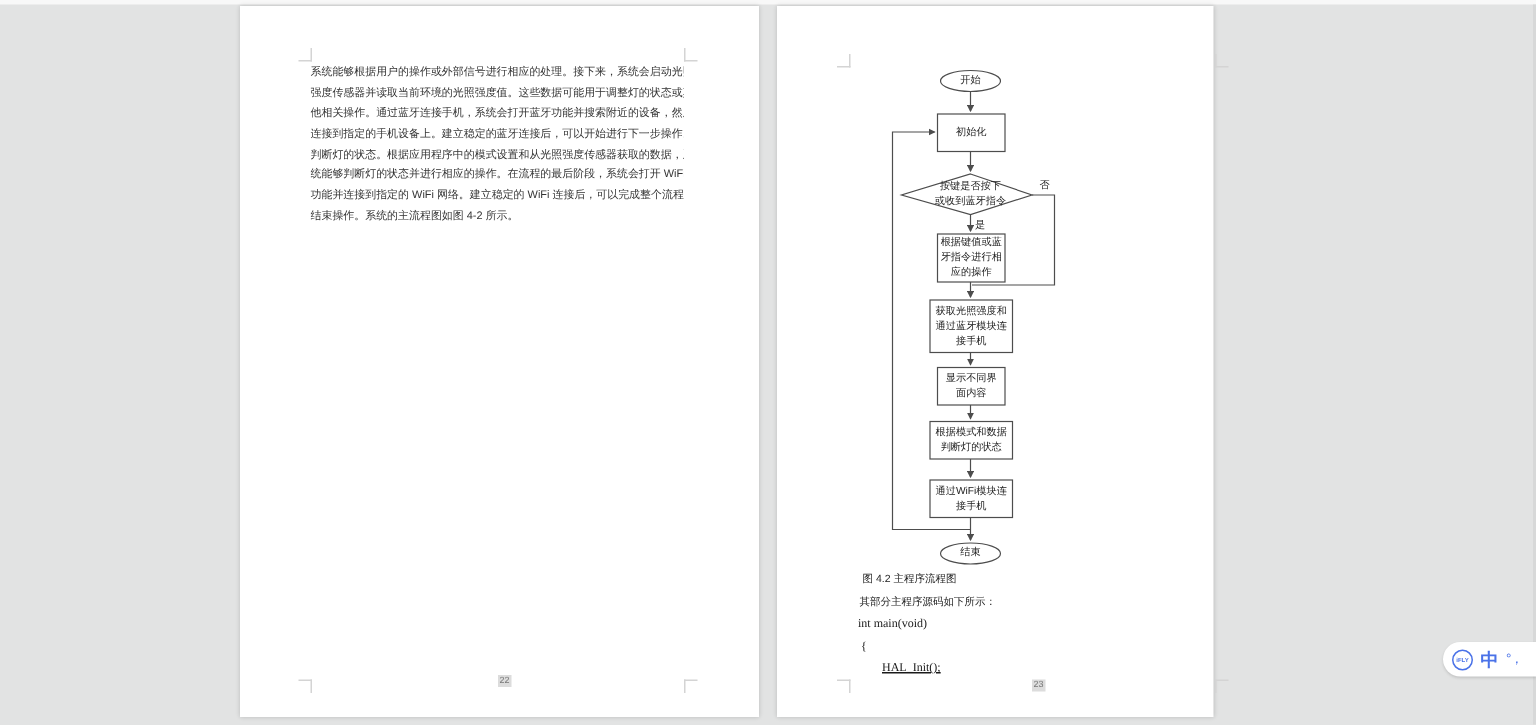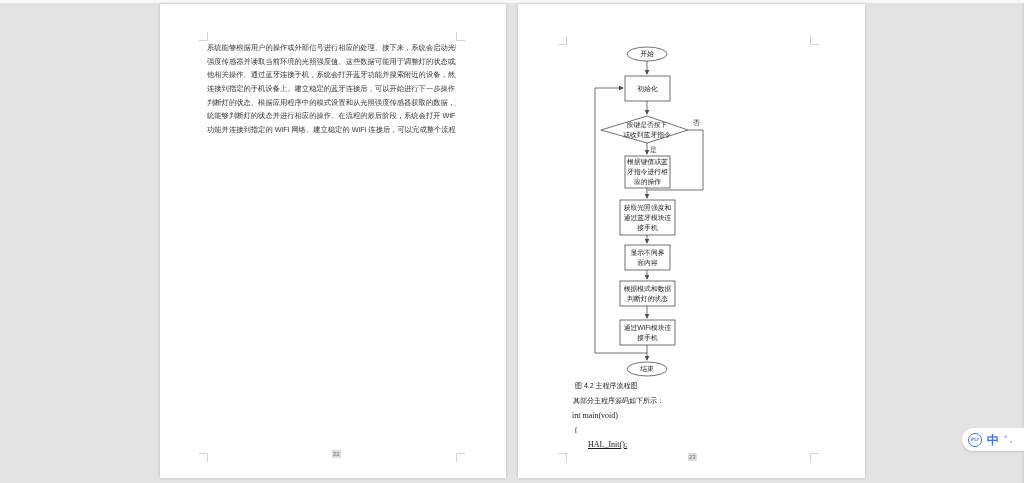--- a/index.html
+++ b/index.html
@@ -4,21 +4,21 @@
 <style>
   html,body{margin:0;padding:0;}
   body{width:1024px;height:483px;overflow:hidden;background:#e2e3e3;
        font-family:"Liberation Sans","DejaVu Sans",sans-serif;}
   #stage{position:relative;width:1024px;height:483px;background:#e2e3e3;}
   .top-strip{position:absolute;left:0;top:0;width:1024px;height:3px;background:#f8f8f8;}
   .right-edge{position:absolute;right:0;top:3px;width:2px;height:480px;background:#d7d8d8;}
   .page{position:absolute;top:4px;height:474px;background:#ffffff;
         box-shadow:0 0 3px rgba(0,0,0,0.18);}
   #page-left{left:160px;width:346px;}
-  #page-right{left:518px;width:347px;}
+  #page-right{left:518px;width:291px;}
   
   .mark{position:absolute;width:8px;height:8px;}
   .mark.tl{border-right:1px solid #d4d4d4;border-bottom:1px solid #d4d4d4;}
   .mark.tr{border-left:1px solid #d4d4d4;border-bottom:1px solid #d4d4d4;}
   .mark.bl{border-right:1px solid #d4d4d4;border-top:1px solid #d4d4d4;}
   .mark.br{border-left:1px solid #d4d4d4;border-top:1px solid #d4d4d4;}
   
   .body-text{position:absolute;left:47px;top:37px;width:249px;color:#333;}
   .body-line{font-size:7.3px;line-height:13.7px;height:13.7px;white-space:nowrap;
              text-align:justify;text-align-last:justify;overflow:hidden;}
@@ -60,20 +60,21 @@
     <div class="mark br" style="left:296px;top:449px;"></div>
 
     <div class="body-text">
       <div class="body-line">系统能够根据用户的操作或外部信号进行相应的处理。接下来，系统会启动光照</div>
       <div class="body-line">强度传感器并读取当前环境的光照强度值。这些数据可能用于调整灯的状态或其</div>
       <div class="body-line">他相关操作。通过蓝牙连接手机，系统会打开蓝牙功能并搜索附近的设备，然后</div>
       <div class="body-line">连接到指定的手机设备上。建立稳定的蓝牙连接后，可以开始进行下一步操作。</div>
       <div class="body-line">判断灯的状态。根据应用程序中的模式设置和从光照强度传感器获取的数据，系</div>
       <div class="body-line">统能够判断灯的状态并进行相应的操作。在流程的最后阶段，系统会打开 WiFi</div>
       <div class="body-line">功能并连接到指定的 WiFi 网络。建立稳定的 WiFi 连接后，可以完成整个流程并</div>
+      <div class="body-line last">结束操作。系统的主流程图如图 4-2 所示。</div>
     </div>
 
     <div class="pageno" style="left:172px;top:446px;">22</div>
   </div>
 
   <div class="page" id="page-right">
     <div class="mark tl" style="left:40px;top:32px;"></div>
     <div class="mark tr" style="left:292px;top:32px;"></div>
     <div class="mark bl" style="left:40px;top:449px;"></div>
     <div class="mark br" style="left:292px;top:449px;"></div>

